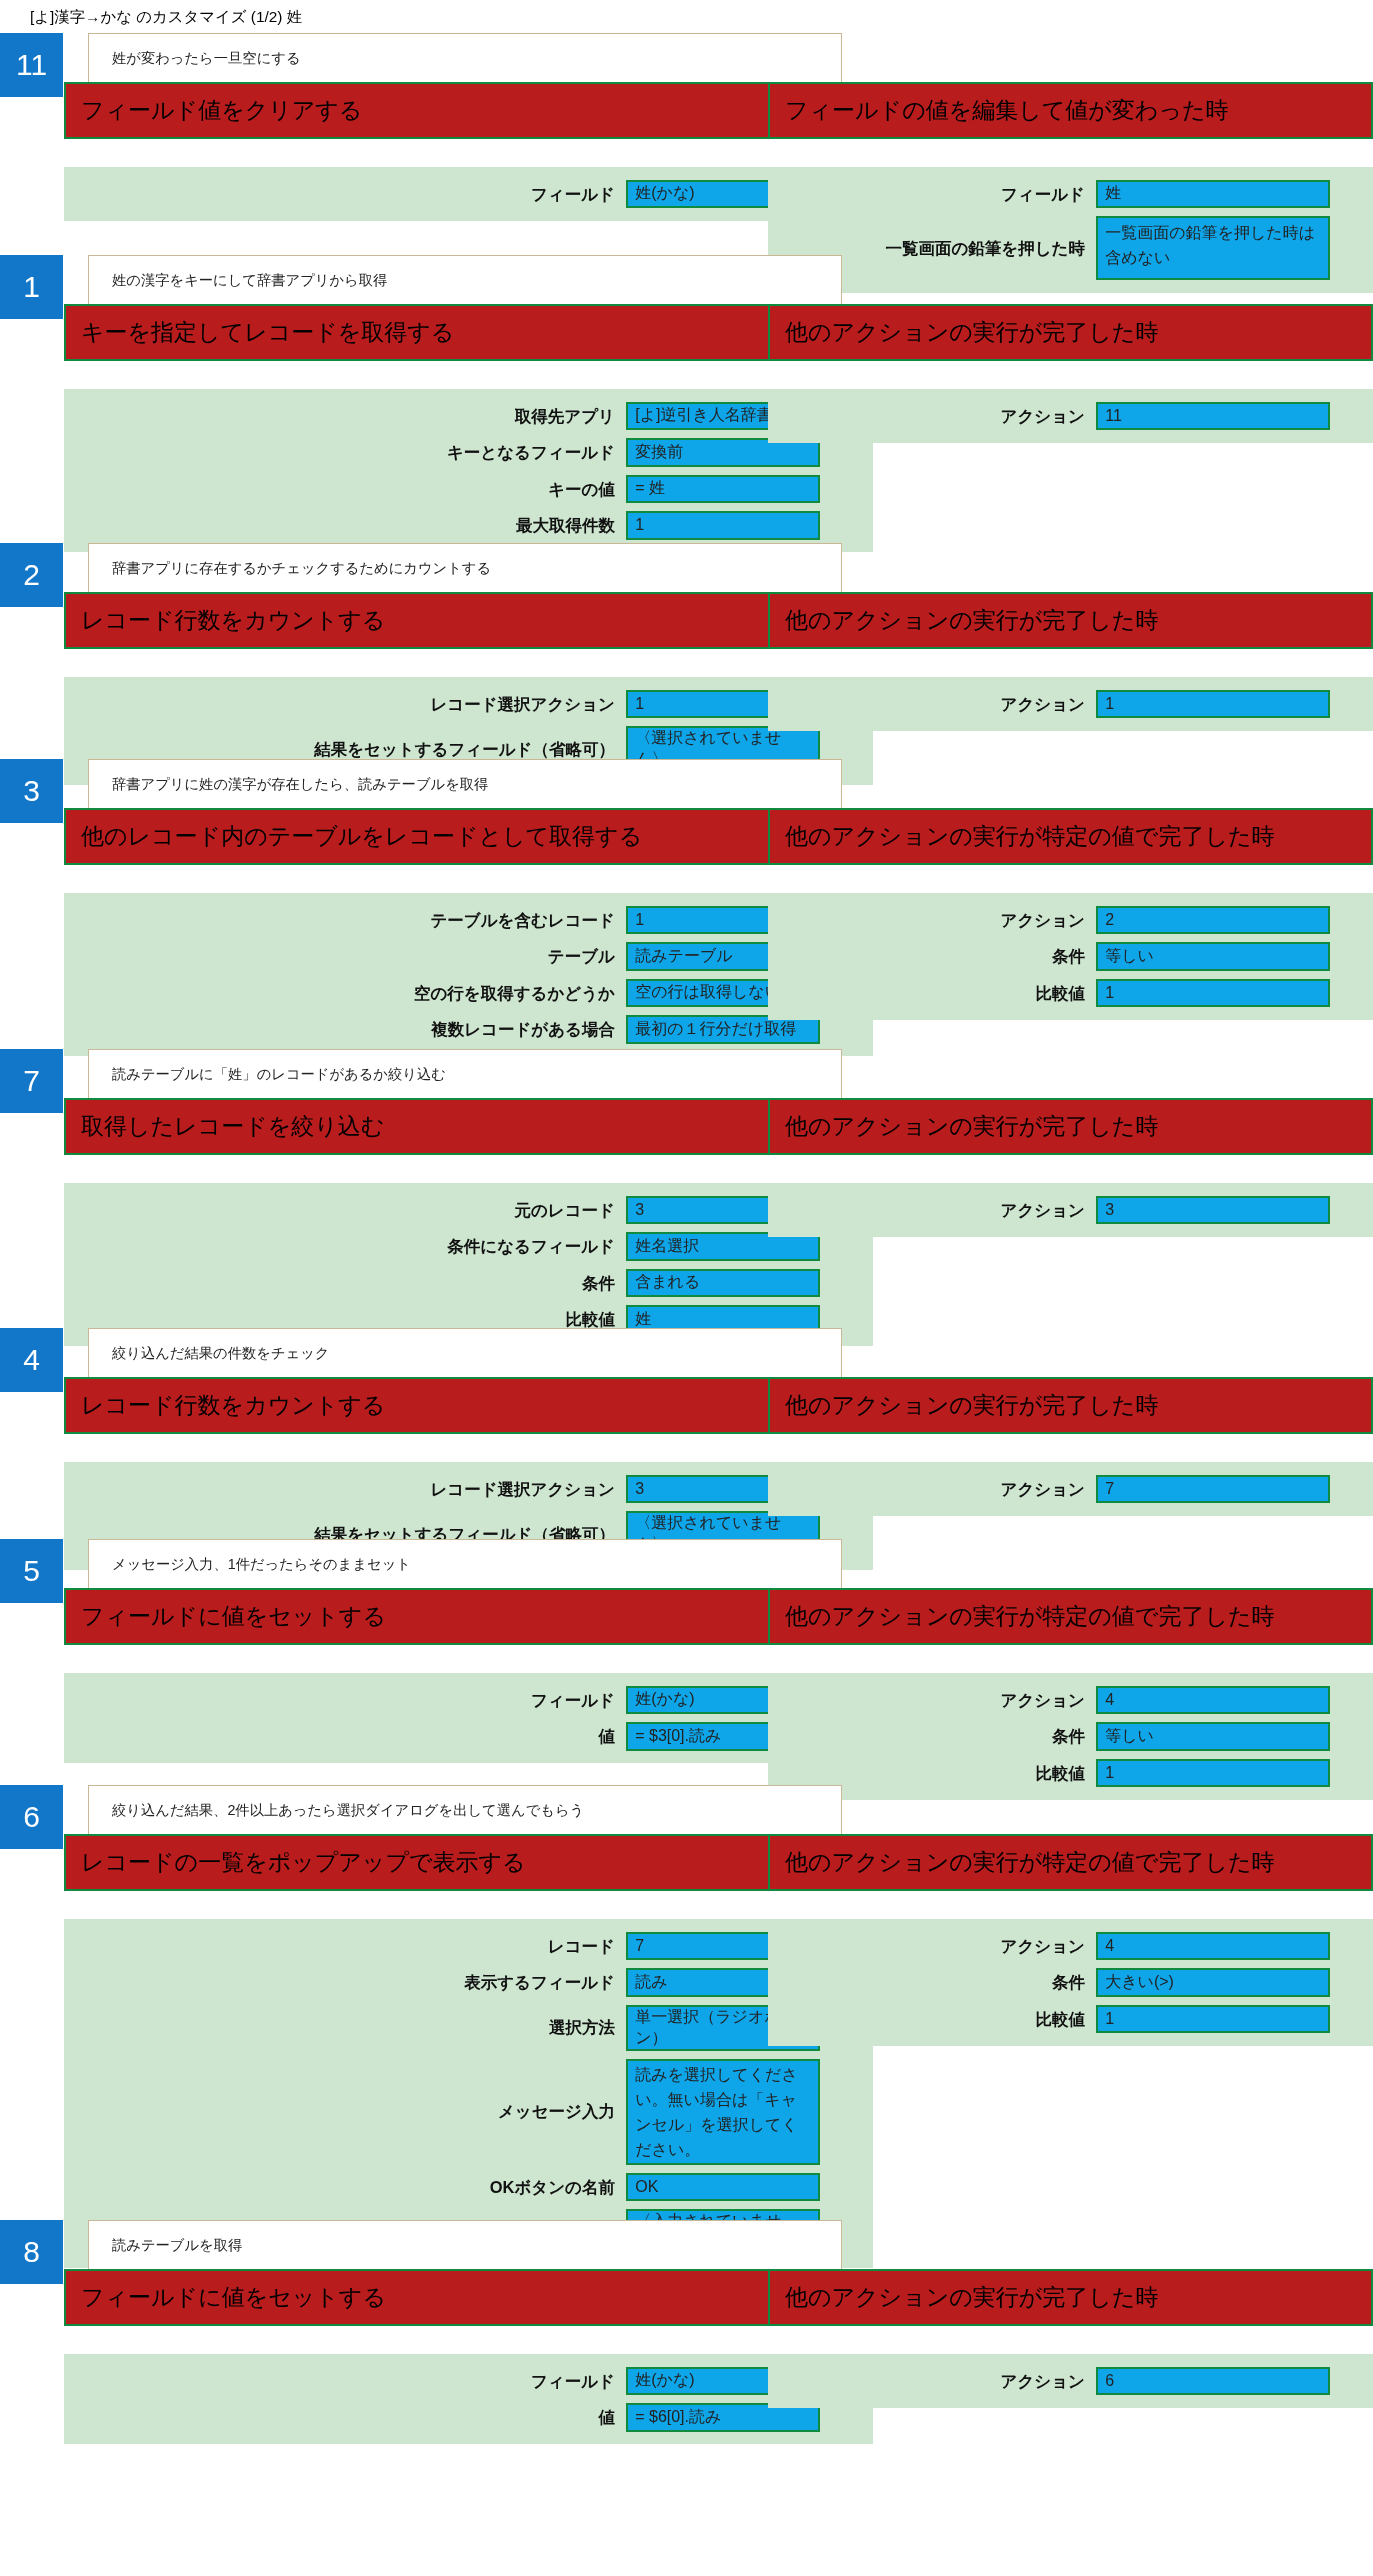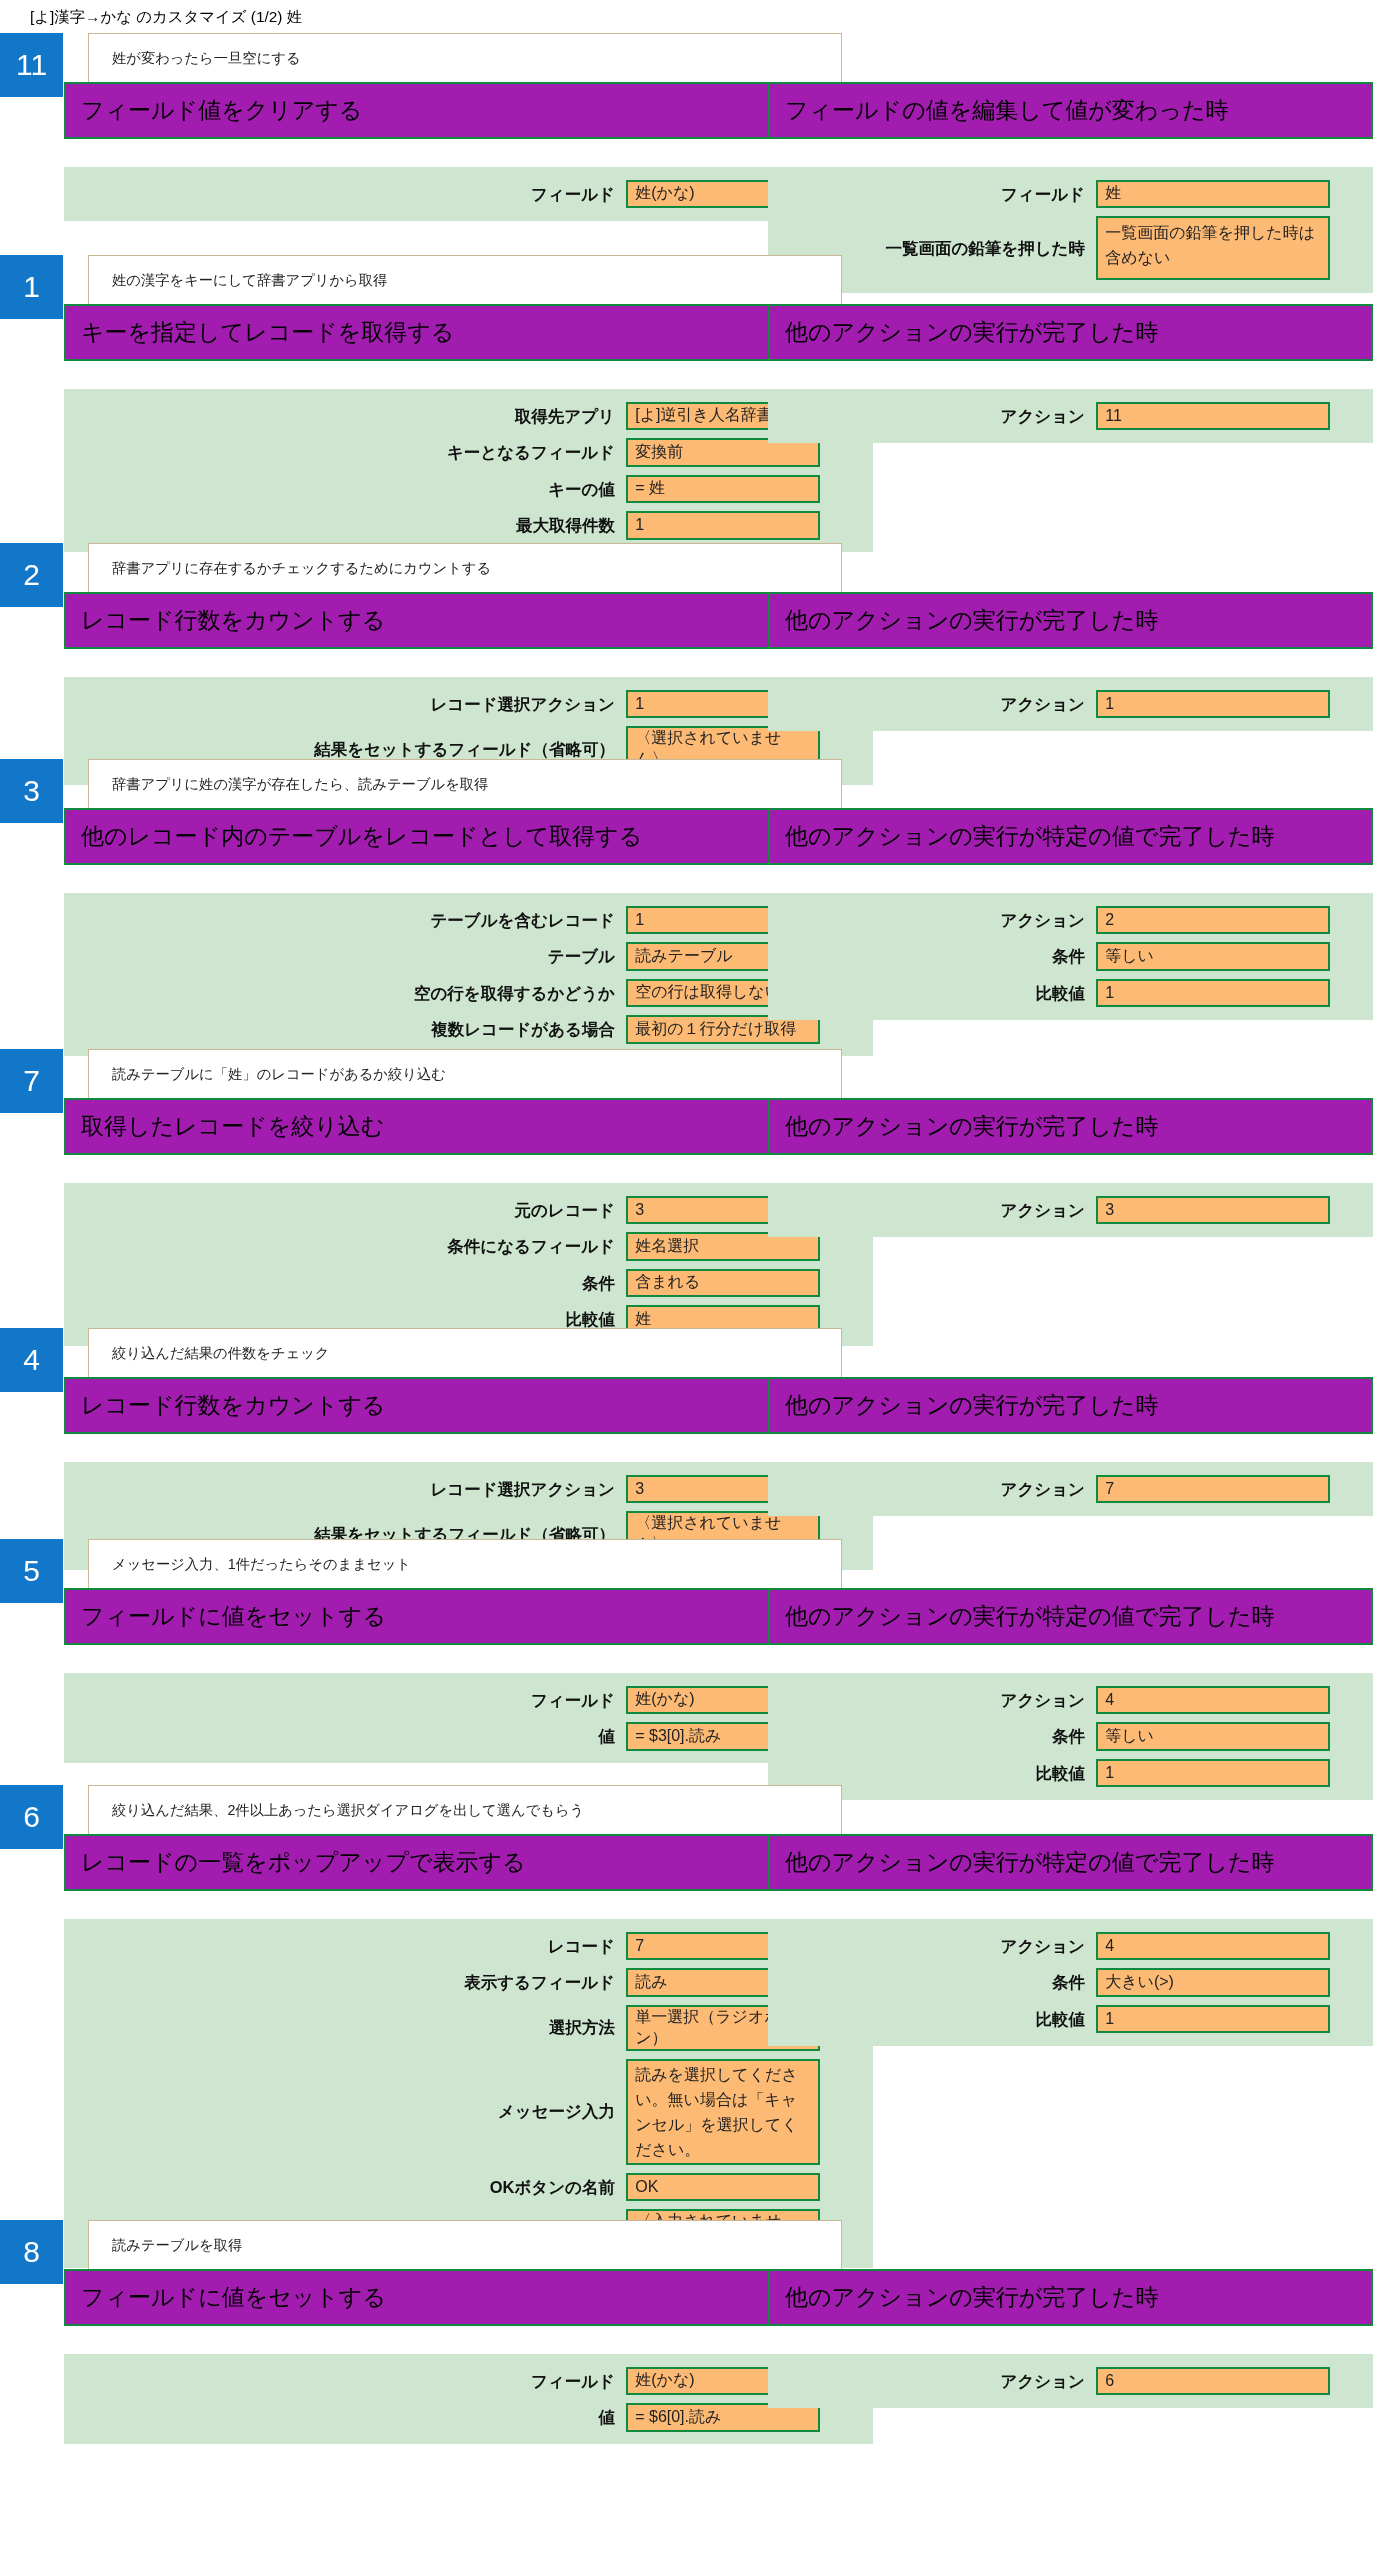--- a/index.html
+++ b/index.html
@@ -29,35 +29,35 @@
   .comment{
     position:absolute;left:88px;top:0;width:754px;height:51px;
     background:#fff;border:1.7px solid var(--comment-border);
     font-size:14.3px;color:#222;display:flex;align-items:center;
     padding-left:23px;
   }
   .panel{position:absolute;top:49px;}
   .panel.action{left:64px;width:809px;}
   .panel.trigger{left:768px;width:605px;}
   .panel-title{
-    height:57px;background:#a21caf;border:2.9px solid var(--green);
+    height:57px;background:#b91c1c;border:2.9px solid var(--green);
     font-size:23px;color:#000;display:flex;align-items:center;
     padding-left:15px;overflow:hidden;white-space:nowrap;
   }
   .panel-body{background:var(--light-green);padding:12.6px 0;margin-top:28px;}
   .row{display:flex;align-items:center;margin-bottom:8px;}
   .row:last-child{margin-bottom:0;}
   .lbl{
     font-weight:bold;font-size:16.5px;color:#111;
     text-align:right;line-height:1.25;
   }
   .panel.action .lbl{width:551px;}
   .panel.trigger .lbl{width:317px;}
   .val{
-    margin-left:11.4px;min-height:28.5px;background:#fdba74;
+    margin-left:11.4px;min-height:28.5px;background:#0ea5e9;
     border:2.3px solid var(--green);font-size:16px;color:#222;
     padding:0 6.8px;display:flex;align-items:center;
   }
   .panel.action .val{width:194px;}
   .panel.trigger .val{width:234px;}
   .val.ml{align-items:flex-start;padding-top:2.9px;line-height:1.55;}
   .val.ml2{min-height:64px;}
   .val.ml3{min-height:79px;}
 </style>
 </head>

